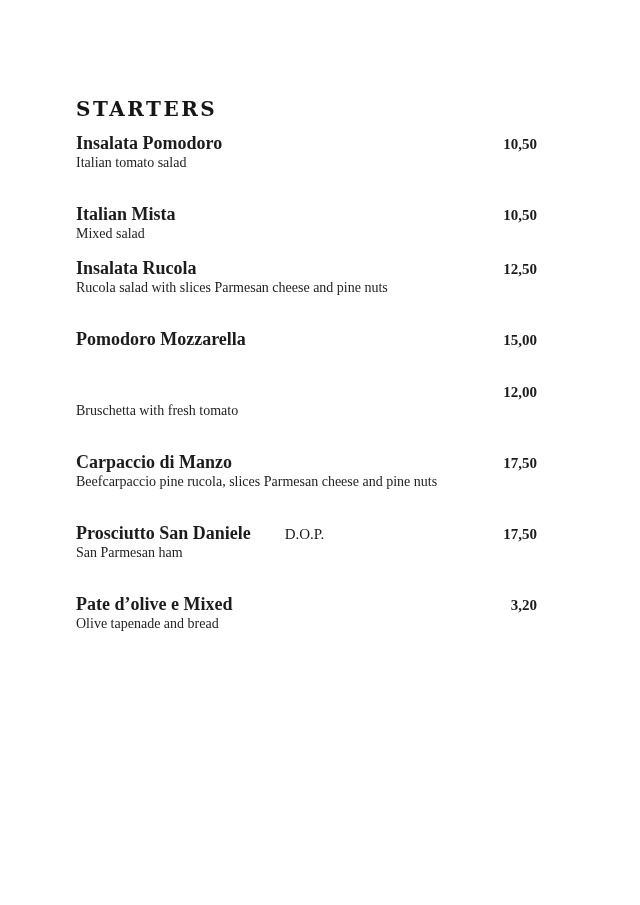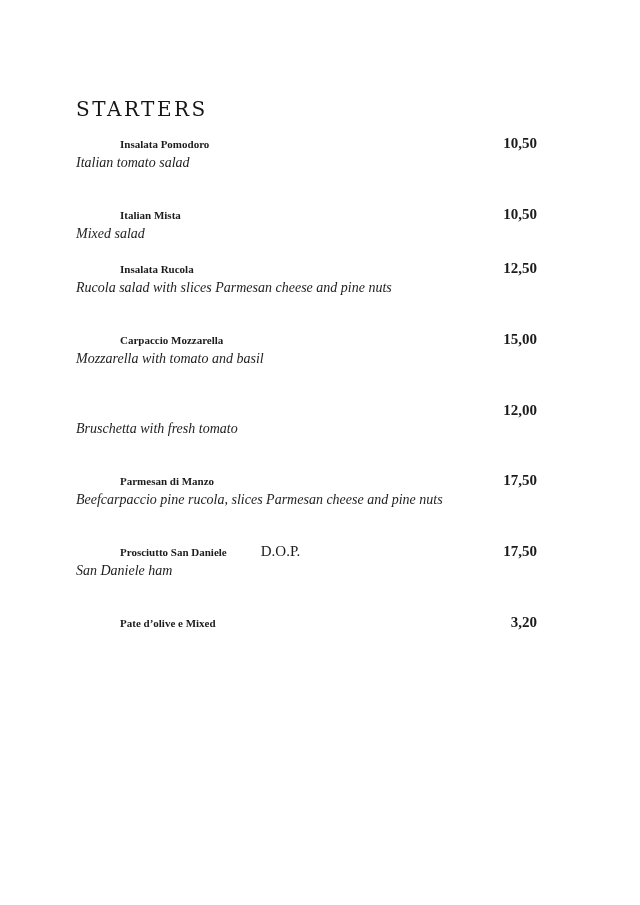--- a/index.html
+++ b/index.html
@@ -14,64 +14,62 @@
     font-family: "Liberation Serif", serif;
     color: #1c1c1c;
   }
   .page {
     padding-top: 99px;
     padding-left: 76px;
     width: 461px;
   }
   .section-heading {
     font-family: "DejaVu Serif", serif;
-    font-weight: normal;
+    font-weight: bold;
     font-size: 20px;
     letter-spacing: 2.5px;
     line-height: 20px;
     margin: 0 0 14px 0;
     color: #161616;
   }
   .menu-item {
     margin-bottom: 32px;
   }
   
   .menu-item:nth-child(2) {
     margin-bottom: 15px;
   }
   .item-top {
     display: flex;
     justify-content: space-between;
     align-items: baseline;
   }
   .item-name {
     font-weight: bold;
-    font-size: 11px;
+    font-size: 18px;
     line-height: 20px;
     white-space: pre-wrap;
-    margin-left: 44px;
   }
   .item-name-suffix {
     font-weight: normal;
     font-size: 15px;
     line-height: 20px;
     margin-left: 34px;
   }
   .item-name-suffix:empty {
     display: none;
   }
   .item-price {
     font-weight: bold;
     font-size: 15px;
     line-height: 20px;
     margin-left: auto;
     text-align: left;
   }
   .item-desc {
-    font-style: italic;
     font-size: 14px;
     line-height: 18px;
     color: #222222;
   }
 </style>
 </head>
 <body>
 
 <div class="page">
   <h1 class="section-heading">STARTERS</h1>
@@ -99,54 +97,54 @@
     <div class="item-top">
       <span class="item-name">Insalata Rucola</span>
 
       <span class="item-price">12,50</span>
     </div>
     <div class="item-desc">Rucola salad with slices Parmesan cheese and pine nuts</div>
   </div>
 
   <div class="menu-item">
     <div class="item-top">
-      <span class="item-name">Carpaccio Mozzarella</span>
+      <span class="item-name">Pomodoro Mozzarella</span>
 
       <span class="item-price">15,00</span>
     </div>
-    <div class="item-desc">Mozzarella with tomato and basil</div>
   </div>
 
   <div class="menu-item">
     <div class="item-top">
 
       <span class="item-price">12,00</span>
     </div>
     <div class="item-desc">Bruschetta with fresh tomato</div>
   </div>
 
   <div class="menu-item">
     <div class="item-top">
-      <span class="item-name">Parmesan di Manzo</span>
+      <span class="item-name">Carpaccio di Manzo</span>
 
       <span class="item-price">17,50</span>
     </div>
     <div class="item-desc">Beefcarpaccio pine rucola, slices Parmesan cheese and pine nuts</div>
   </div>
 
   <div class="menu-item">
     <div class="item-top">
       <span class="item-name">Prosciutto San Daniele</span>
       <span class="item-name-suffix">D.O.P.</span>
       <span class="item-price">17,50</span>
     </div>
-    <div class="item-desc">San Daniele ham</div>
+    <div class="item-desc">San Parmesan ham</div>
   </div>
 
   <div class="menu-item">
     <div class="item-top">
       <span class="item-name">Pate d’olive e Mixed</span>
 
       <span class="item-price">3,20</span>
     </div>
+    <div class="item-desc">Olive tapenade and bread</div>
   </div>
 </div>
 </div>
 
 </body></html>

